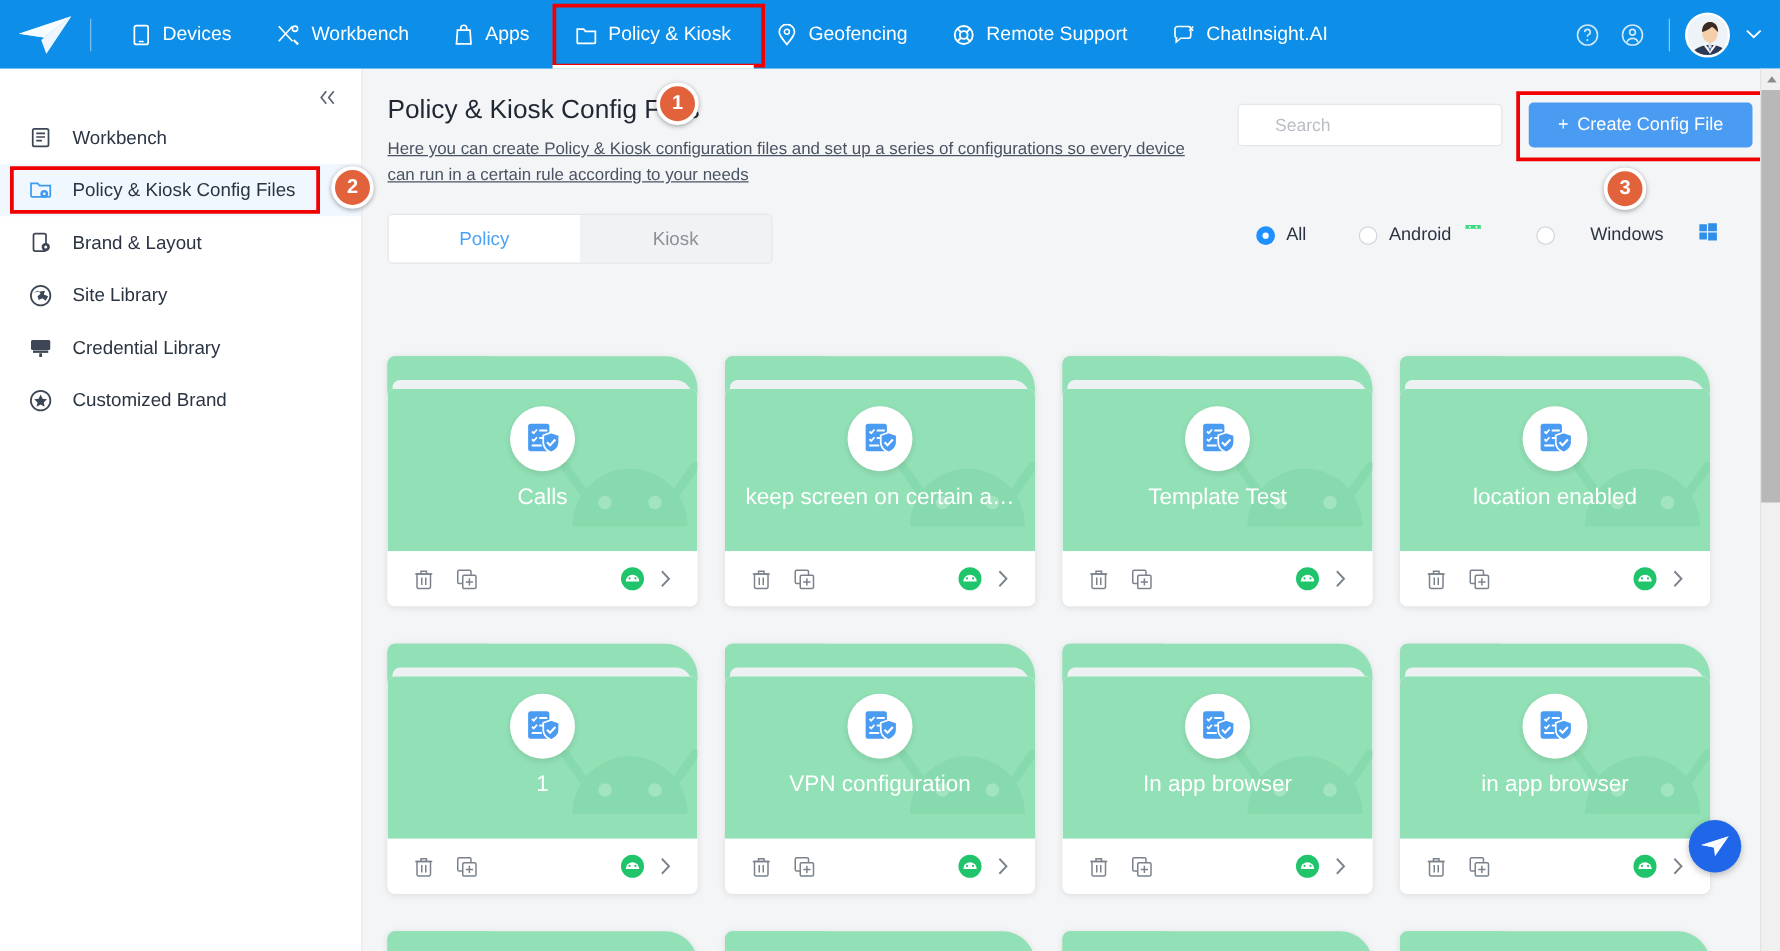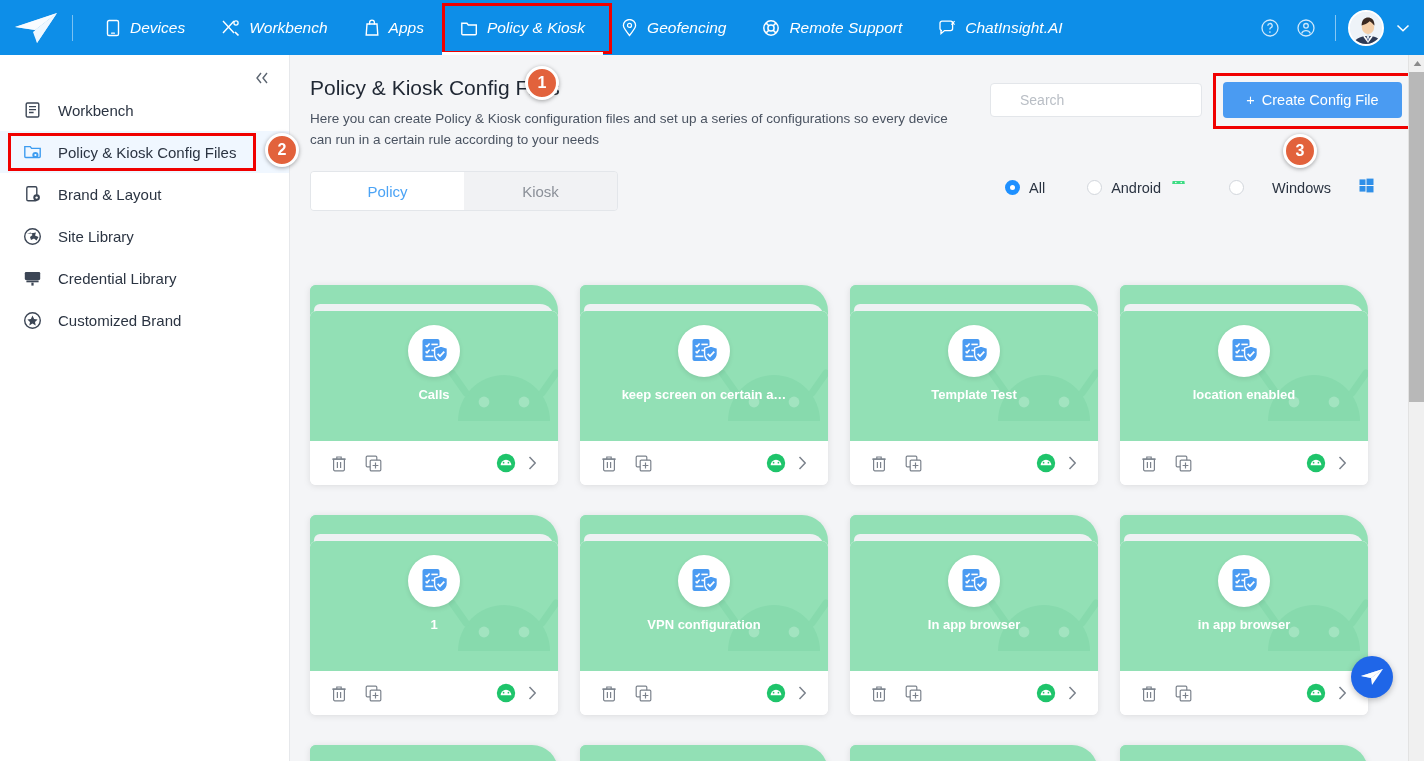--- a/index.html
+++ b/index.html
@@ -8,21 +8,21 @@
     overflow: hidden;
     font-family: "Liberation Sans", sans-serif;
     background: #f4f5f7;
   }
 
   
   #topnav {
     position: absolute; top: 0; left: 0;
     width: 1424px; height: 55px;
     background: #0d8ee8;
-    display: flex; align-items: center; font-style: italic;
+    display: flex; align-items: center;
   }
   #logo-wrap { width: 72px; height: 55px; display:flex; align-items:center; justify-content:center; }
   #logo-wrap svg { display:block; }
   .nav-divider {
     width: 1px; height: 26px; background: rgba(255,255,255,.45);
     margin: 0 14px 0 0;
   }
   .nav-items { display: flex; align-items: center; height: 55px; }
   .nav-item {
     position: relative;
@@ -90,21 +90,21 @@
     width: 1133px; height: 706px;
     background: #f4f5f7;
     overflow: hidden;
   }
   #page-title {
     position: absolute; top: 21px; left: 19px;
     font-size: 21px; color: #1f2733; font-weight: 400;
   }
   #page-desc {
     position: absolute; top: 53px; left: 19px; width: 660px;
-    font-size: 13.5px; color: #4a5361; line-height: 21px;
+    font-size: 13.5px; color: #4a5361; line-height: 21px; text-decoration: underline;
   }
 
   
   #seg-tabs {
     position: absolute; top: 116px; left: 19px;
     width: 308px; height: 40px;
     border: 1px solid #e3e6ea; border-radius: 4px;
     display: flex; overflow: hidden; background: #f1f2f4;
   }
   .seg-tab {
@@ -208,21 +208,21 @@
   .card-icon {
     position: absolute; top: 14px; left: 50%; transform: translateX(-50%);
     width: 52px; height: 52px; border-radius: 50%;
     background: #ffffff;
     display:flex; align-items:center; justify-content:center;
     box-shadow: 0 2px 5px rgba(0,0,0,.10);
   }
   .card-name {
     position: absolute; top: 76px; left: 6px; right: 6px;
     text-align: center; color: #ffffff;
-    font-size: 13px; font-weight: bold;
+    font-size: 18px; font-weight: normal;
     white-space: nowrap; overflow: hidden; text-overflow: ellipsis;
   }
   .card-bar {
     position: absolute; bottom: 0; left: 0; width: 248px; height: 44px;
     background: #ffffff;
     display: flex; align-items: center;
   }
   .bar-ico { width: 20px; height: 20px; display:flex; align-items:center; justify-content:center; cursor:pointer; }
   .bar-del { margin-left: 19px; }
   .bar-copy { margin-left: 14px; }

